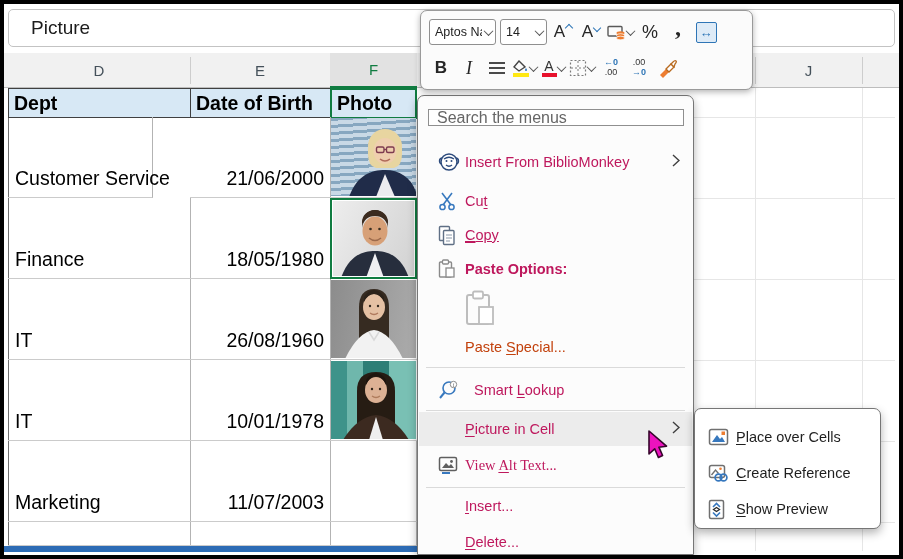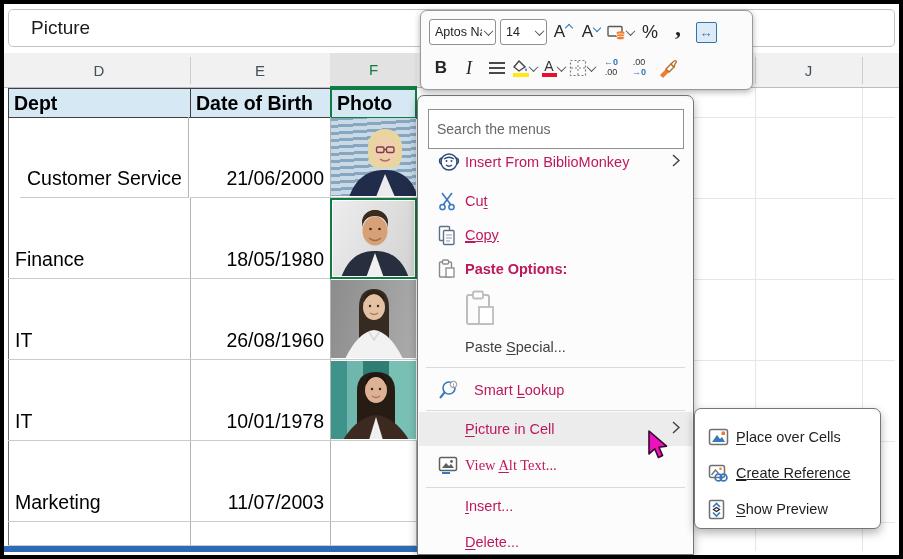--- a/index.html
+++ b/index.html
@@ -71,31 +71,31 @@
   .fillbar{ width:16px; height:4px; background:#FFE813; }
   .redbar{ width:15px; height:4px; background:#E8112D; }
   .fca{ font-size:14px; color:#333; line-height:12px; }
 
   
   .ctxmenu{
     left:413px; top:91px; width:277px; height:460px; background:#FCFCFC;
     border:1.5px solid #767676; border-radius:7px 7px 0 0;
     box-shadow:0 4px 10px rgba(0,0,0,.3); z-index:50;
   }
-  .msearch{ position:absolute; left:10px; top:13px; width:256px; height:40px; background:#fff;
-            border:1px solid #8f8f8f; font-size:14px; color:#333; padding:4px 8px;
+  .msearch{ position:absolute; left:10px; top:13px; width:256px; height:17px; background:#fff;
+            border:1px solid #8f8f8f; font-size:16px; color:#333; padding:4px 8px;
             font-family:"Liberation Sans", sans-serif; }
   .msearch::placeholder{ color:#666; opacity:1; }
   .mitem{ position:absolute; left:1px; width:273px; height:30px; display:flex; align-items:center;
           font-size:14.5px; color:#be185d; }
   .mitem .mic{ width:46px; padding-left:19px; display:flex; align-items:center; flex:none; }
   .mitem .mlabel{ flex:1; white-space:nowrap; }
   .mitem .marrow{ padding-right:12px; }
   .mitem.hl{ background:#ECECEC; }
-  .mitem.dis{ color:#404040; }
+  .mitem.dis{ color:#c2410c; }
   .ak{ text-decoration:underline; text-underline-offset:2px; }
   .msep{ position:absolute; left:8px; width:259px; height:1px; background:#DADADA; }
   .bigpaste{ position:absolute; left:46px; width:44px; height:46px; display:flex; align-items:center; }
 
   
   .submenu{ left:690px; top:404px; width:187px; height:121px; background:#fff;
             border:1.5px solid #767676; border-radius:7px; box-shadow:0 4px 10px rgba(0,0,0,.3); z-index:55; }
   .sitem{ position:absolute; left:1px; width:183px; height:32px; display:flex; align-items:center;
           font-size:14.5px; color:#1f1f1f; }
   .sitem .mic{ width:40px; padding-left:12px; display:flex; align-items:center; flex:none; }
@@ -148,21 +148,21 @@
   <div class="abs hcell" style="left:4px;top:84px;width:183px;height:30px;">
       <span>Dept</span>
     </div>
   <div class="abs hcell" style="left:186px;top:84px;width:141px;height:30px;">
       <span>Date of Birth</span>
     </div>
   <div class="abs hcell sel-green" style="left:326px;top:84px;width:87px;height:31px;">
       <span>Photo</span>
     </div>
 
-  <div class="abs dcell" style="left:16px;top:113px;width:169px;height:81px;">
+  <div class="abs dcell" style="left:4px;top:113px;width:145px;height:81px;">
       <span class="txt">Customer Service</span>
     </div>
   <div class="abs dcell" style="left:186px;top:113px;width:141px;height:81px;">
       <span class="txt r">21/06/2000</span>
     </div>
   <div class="abs photocell" style="left:326px;top:113px;width:87px;height:81px;">
     <div class="photo bg-blinds">
       <svg width="85" height="79" viewBox="0 0 85 79">
         <path d="M18,79 C26,57 40,52 54,52 C68,52 80,59 85,74 L85,79 Z" fill="#202C49"></path>
         <path d="M45,79 L54,56 L64,79 Z" fill="#ECECEF"></path>
@@ -474,21 +474,21 @@
     <div class="sitem" style="top:12px;">
       <span class="mic">
         <svg width="21" height="18" viewBox="0 0 21 18">
           <rect x="1.5" y="1.5" width="18" height="15" rx="2" fill="none" stroke="#707070" stroke-width="1.5"></rect>
           <path d="M4,14 L9,7 L12,11 L14,9 L17,14 Z" fill="#3778BE"></path>
           <rect x="13.5" y="3.5" width="3.5" height="3.5" fill="#ED7D31"></rect>
         </svg>
       </span>
       <span class="mlabel"><span class="ak">P</span><span>lace over Cells</span></span>
     </div>
-    <div class="sitem" style="top:48px;text-decoration:underline;">
+    <div class="sitem" style="top:48px;">
       <span class="mic">
         <svg width="21" height="19" viewBox="0 0 21 19">
           <rect x="1.5" y="1.5" width="15" height="12" rx="2" fill="none" stroke="#707070" stroke-width="1.5"></rect>
           <path d="M3.5,11 L7.5,6 L10.5,9.5" fill="none" stroke="#707070" stroke-width="1.4"></path>
           <circle cx="12.5" cy="4.8" r="1.3" fill="#ED7D31"></circle>
           <circle cx="10.5" cy="13.5" r="3.4" fill="none" stroke="#3778BE" stroke-width="1.7"></circle>
           <circle cx="15.5" cy="13.5" r="3.4" fill="none" stroke="#3778BE" stroke-width="1.7"></circle>
         </svg>
       </span>
       <span class="mlabel"><span class="ak">C</span><span>reate Reference</span></span>

